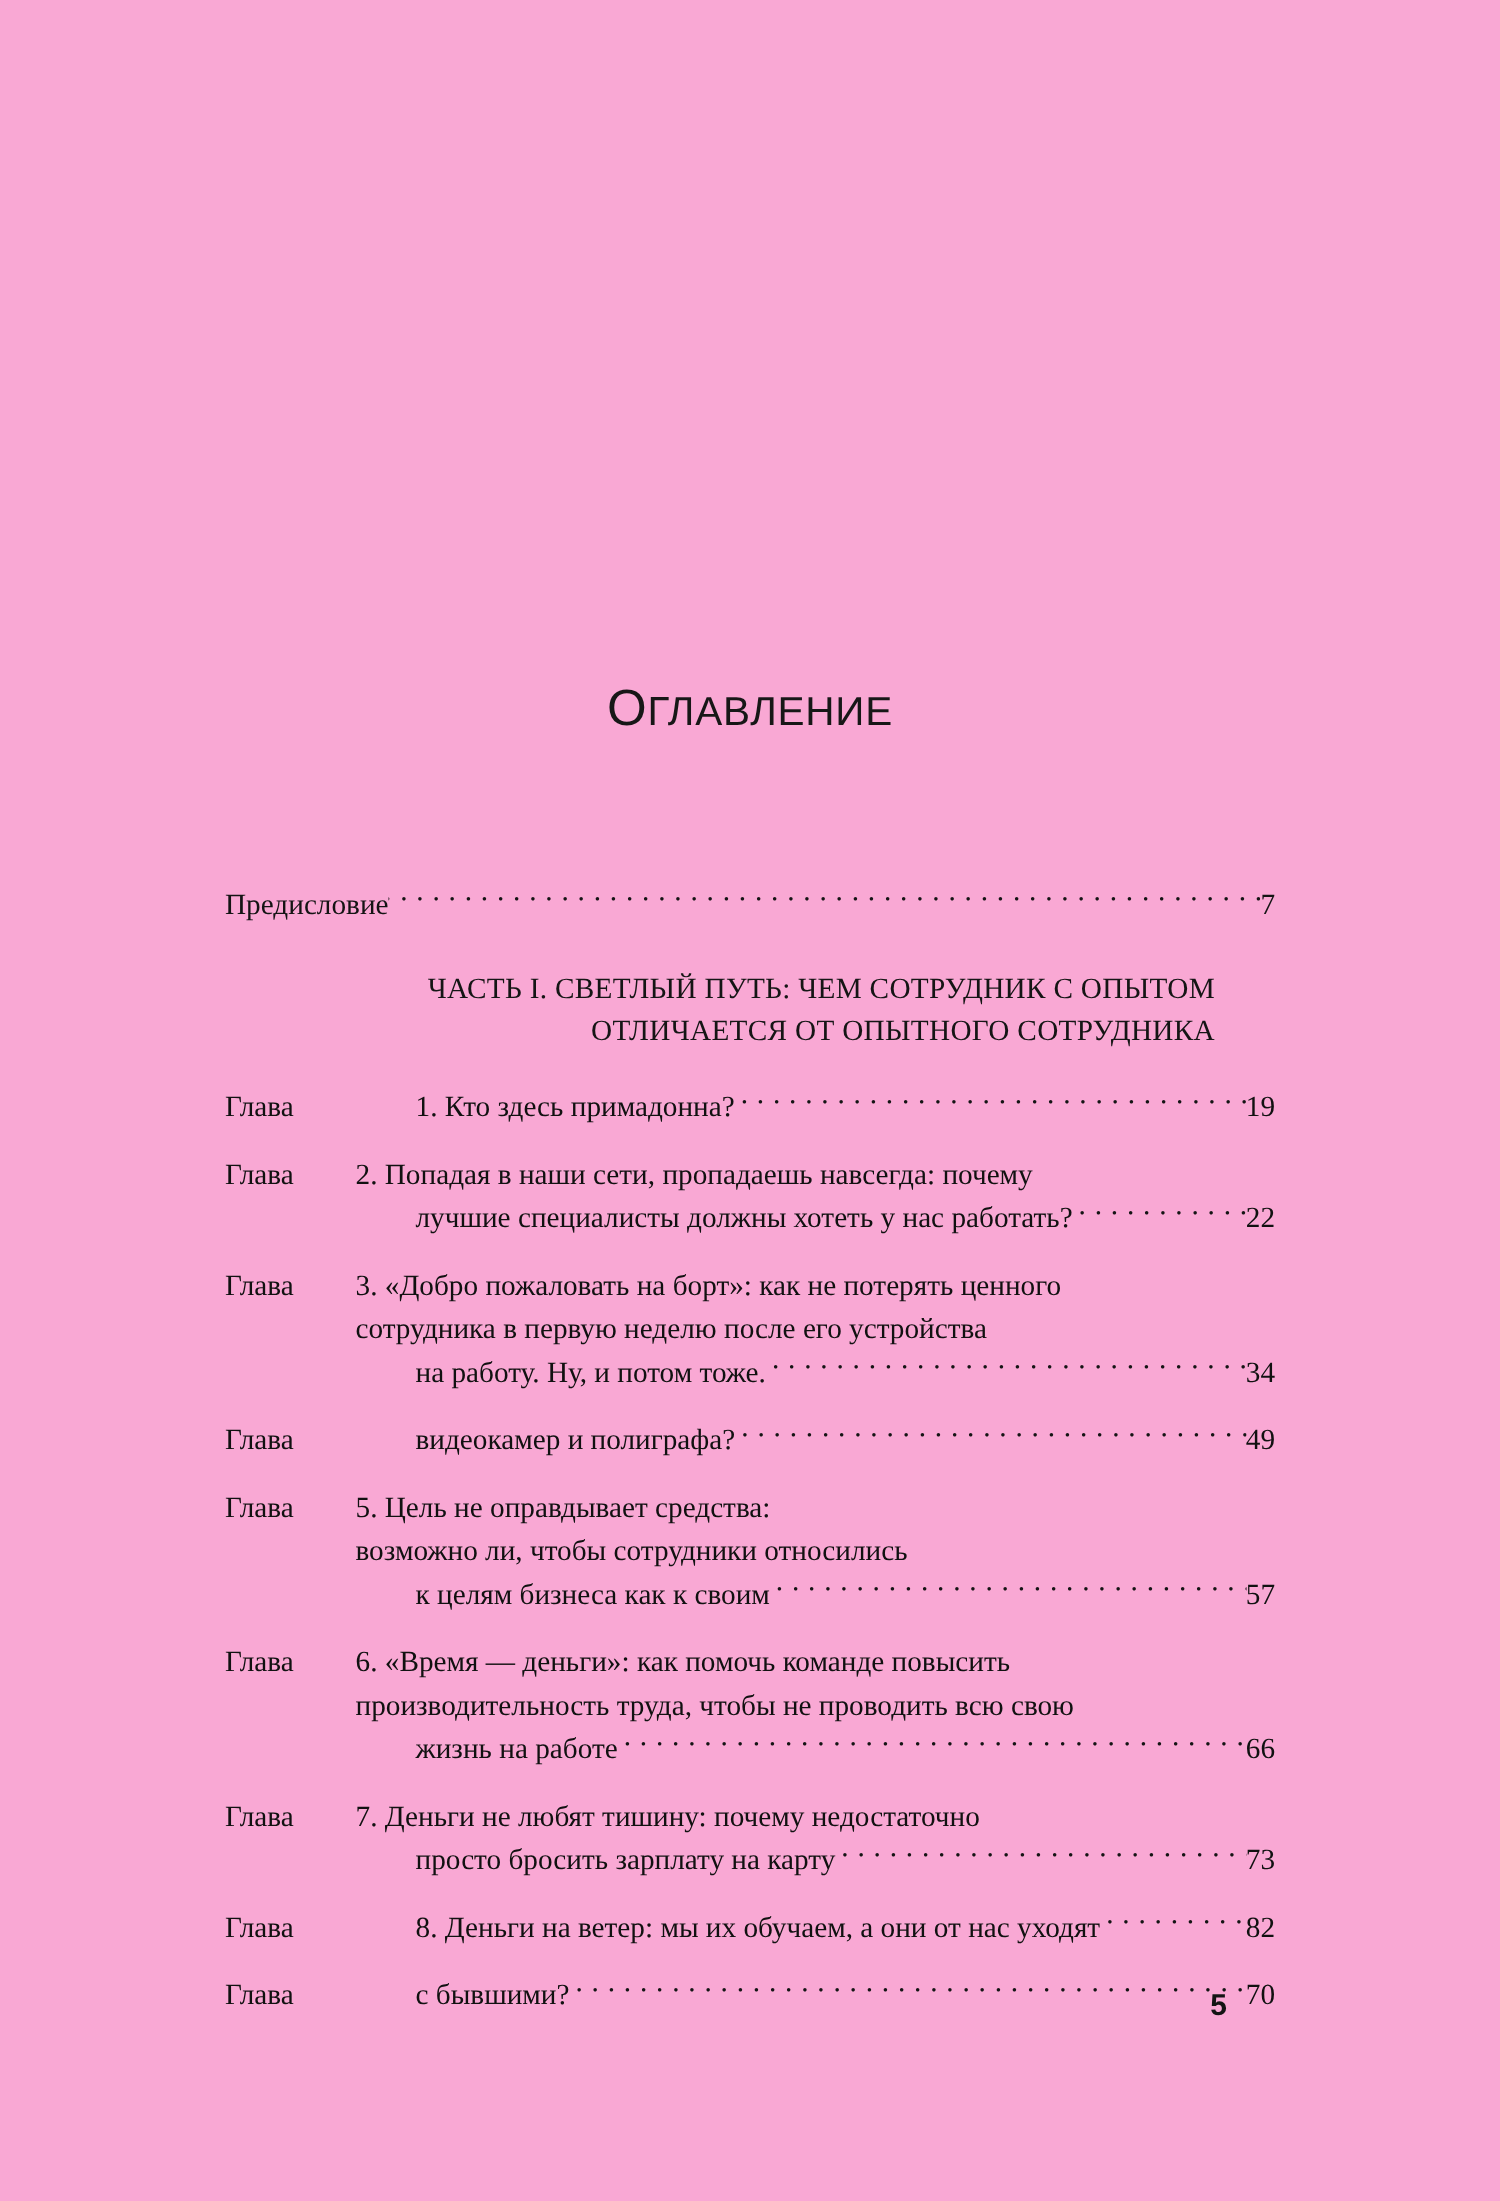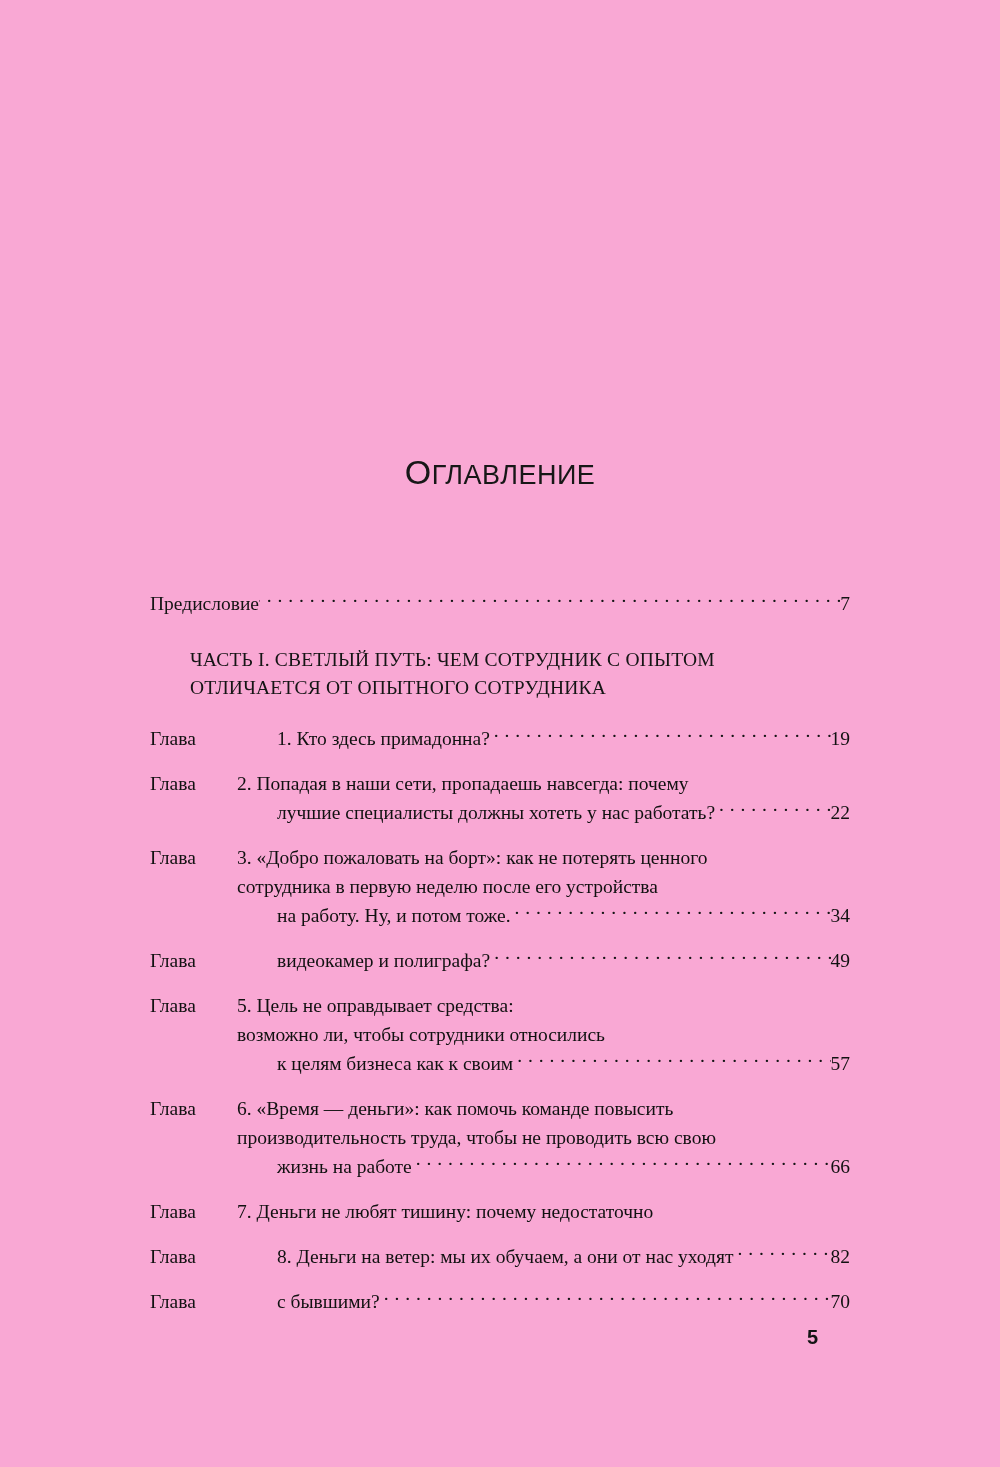--- a/index.html
+++ b/index.html
@@ -92,21 +92,21 @@
     letter-spacing: 0.5px;
     white-space: nowrap;
     color: #141414;
   }
   .front-entry .pageno { flex: 0 0 auto; }
 
   
   .part-heading {
     margin: 28px auto 22px auto;
     width: 620px;
-    text-align: left;
+    text-align: right;
     font-size: 19.5px;
     line-height: 28px;
     letter-spacing: 0.2px;
     color: #151515;
     text-transform: uppercase;
   }
 
   
   .chapter {
     position: relative;
@@ -264,20 +264,25 @@
               <span class="txt"><span>жизнь на работе</span></span>
               <span class="leader"></span>
               <span class="pageno">66</span>
             </div>
           </div>
         </div>
         <div class="chapter">
           <span class="ch-word">Глава</span>
           <div class="ch-content">
             <div class="ch-line"><span class="txt"><span class="ch-num">7.</span>&nbsp;<span>Деньги не любят тишину: почему недостаточно</span></span></div>
+            <div class="ch-line last">
+              <span class="txt"><span>просто бросить зарплату на карту</span></span>
+              <span class="leader"></span>
+              <span class="pageno">73</span>
+            </div>
           </div>
         </div>
         <div class="chapter">
           <span class="ch-word">Глава</span>
           <div class="ch-content">
             <div class="ch-line last">
               <span class="txt"><span class="ch-num">8.</span>&nbsp;<span>Деньги на ветер: мы их обучаем, а они от нас уходят</span></span>
               <span class="leader"></span>
               <span class="pageno">82</span>
             </div>

